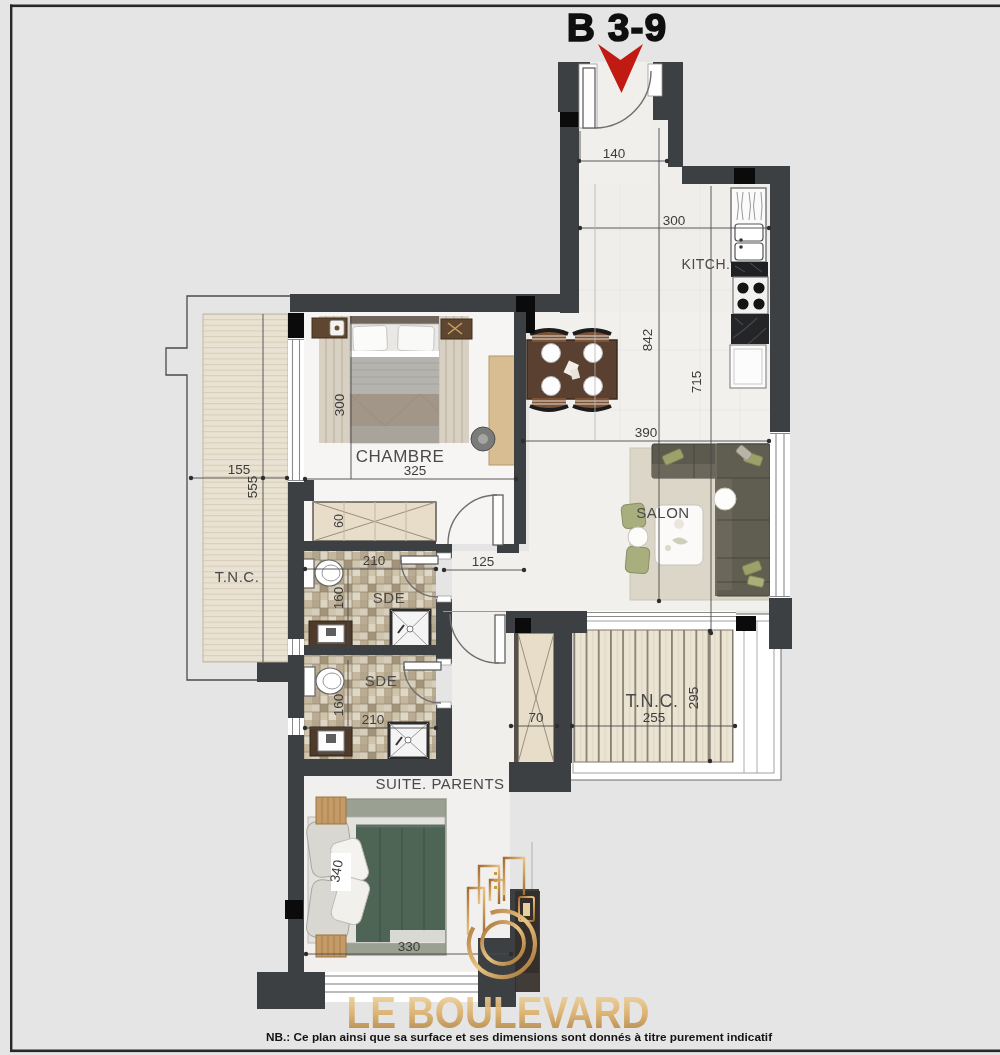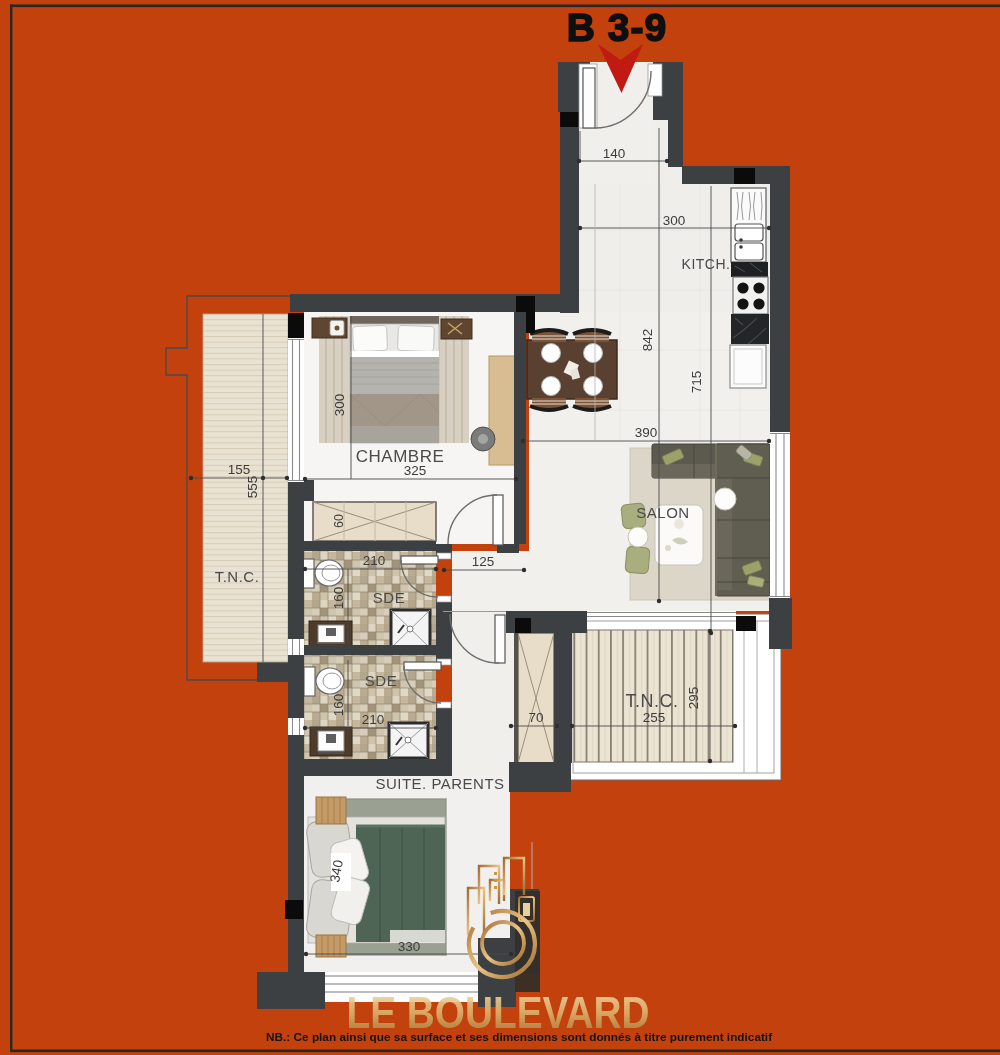--- a/index.html
+++ b/index.html
@@ -1,16 +1,16 @@
 <!DOCTYPE html>
 <html><head>
 <meta charset="utf-8">
 <style>
 html,body{margin:0;padding:0;background:#ffffff;}
-#page{position:relative;width:1000px;height:1055px;background:#c2410c;font-family:"Liberation Sans",sans-serif;overflow:hidden;}
+#page{position:relative;width:1000px;height:1055px;background:#e5e5e5;font-family:"Liberation Sans",sans-serif;overflow:hidden;}
 svg{position:absolute;top:0;left:0;}
 </style>
 </head>
 <body>
 <div id="page">
 <svg width="1000" height="1055" viewBox="0 0 1000 1055">
 <defs>
 <pattern id="tncL" width="10" height="5.6" patternUnits="userSpaceOnUse">
   <rect width="10" height="5.6" fill="#e9e1d1"></rect>
   <rect y="0" width="10" height="1" fill="#d7cdb9"></rect>

